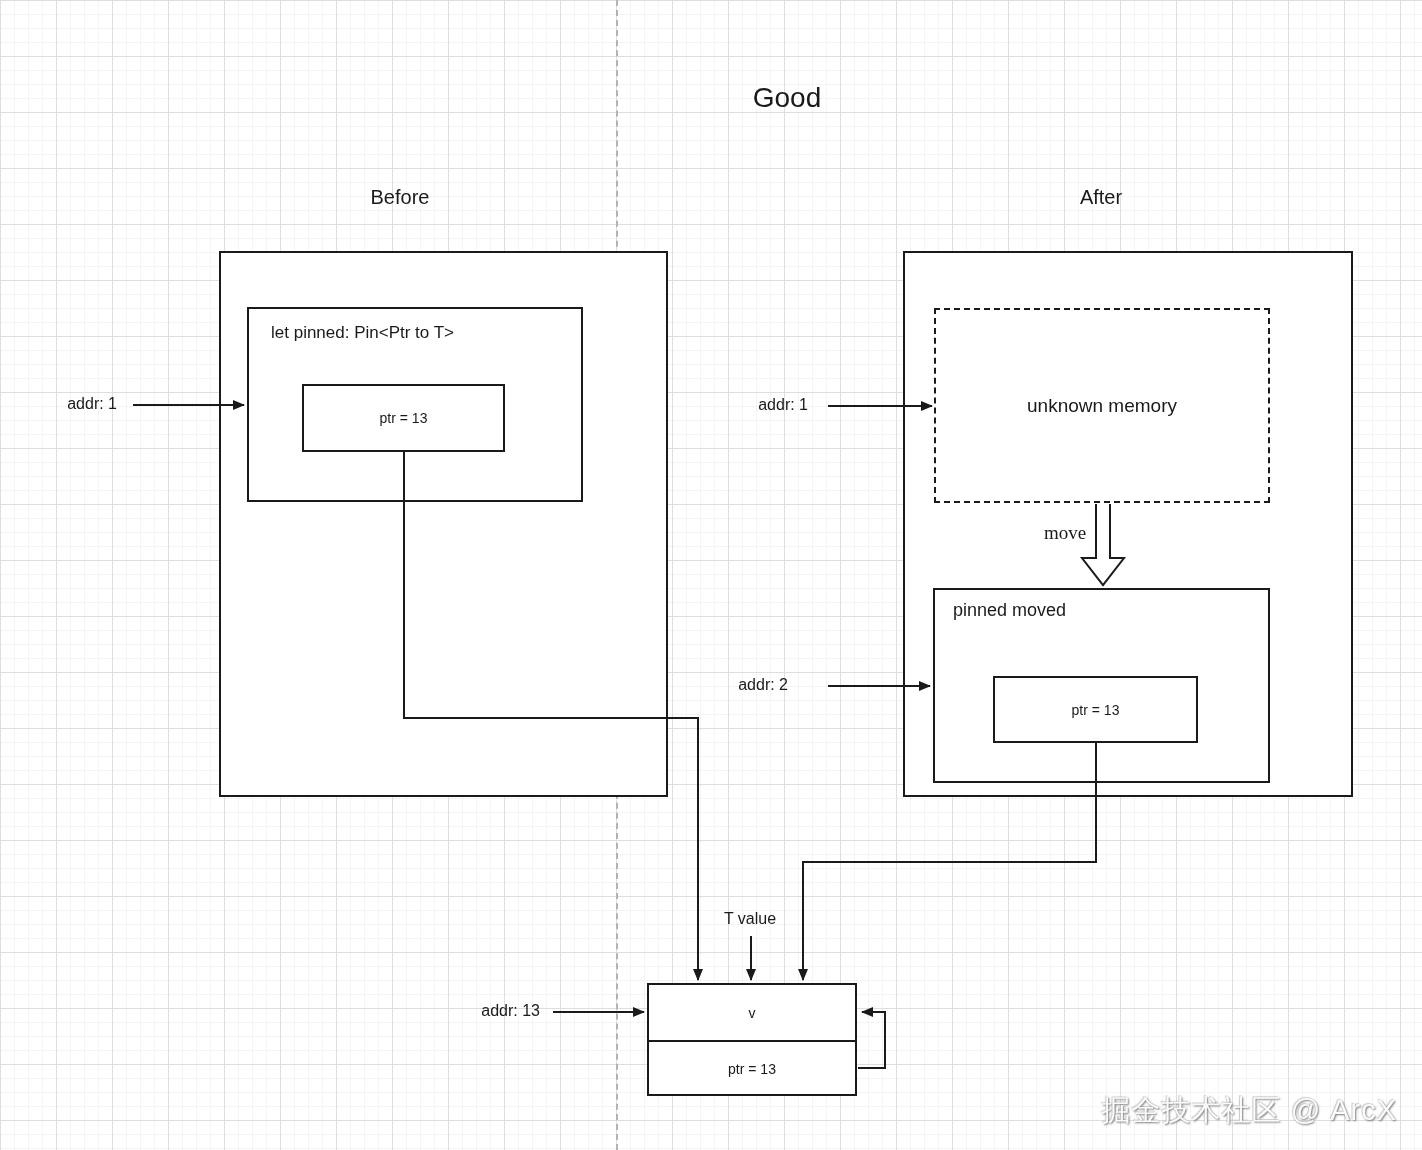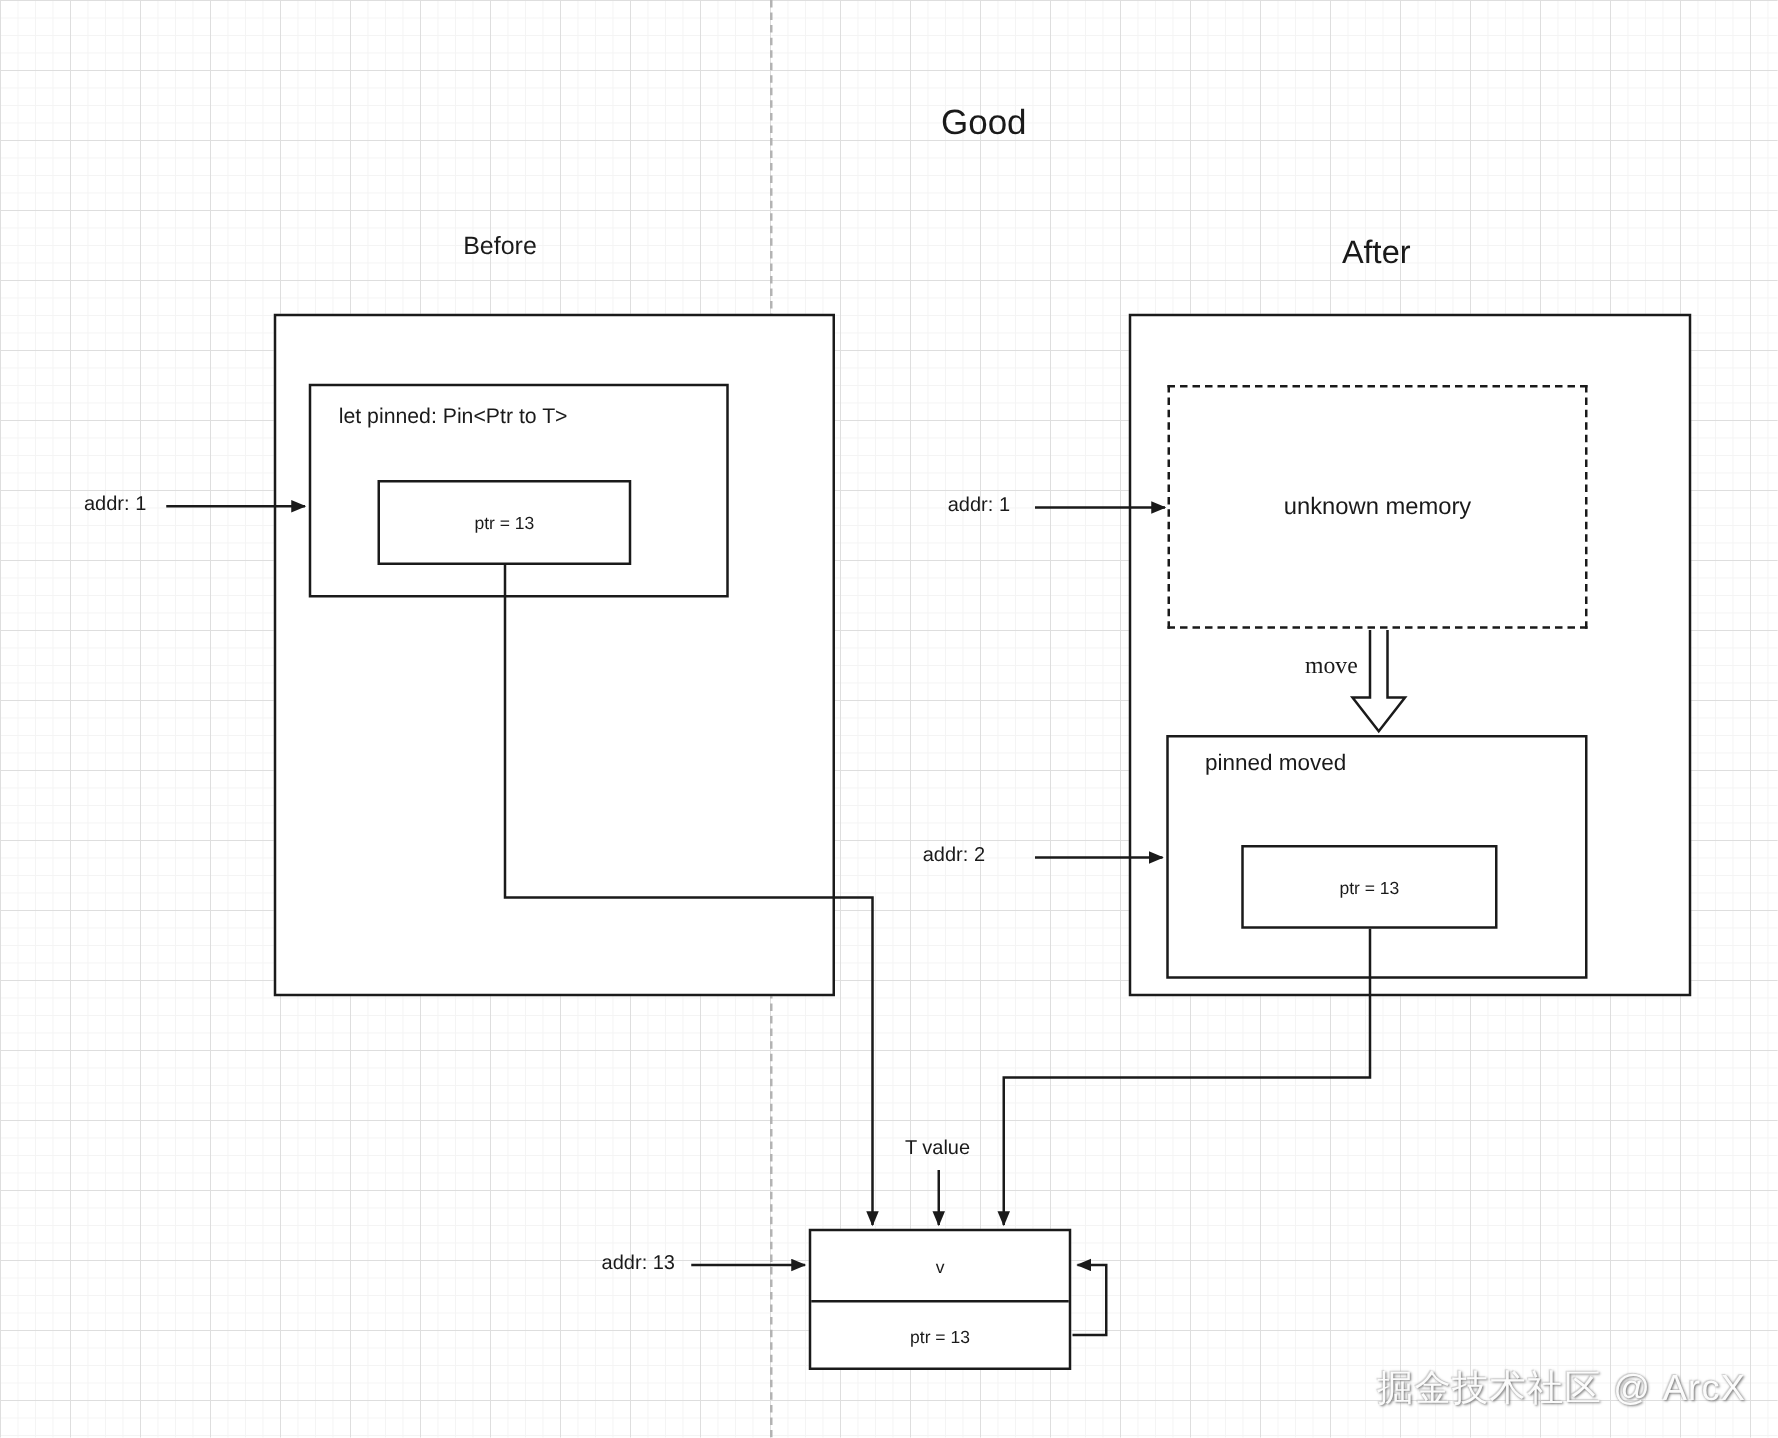--- a/index.html
+++ b/index.html
@@ -15,27 +15,27 @@
     background-size:56px 56px,56px 56px,14px 14px,14px 14px;
   }
   .abs{position:absolute;box-sizing:border-box;}
   .box{border:2px solid #1a1a1a;background:#ffffff;}
   .dashed-box{border:2px dashed #1a1a1a;background:#ffffff;}
   .center-text{display:flex;align-items:center;justify-content:center;text-align:center;}
   .lbl{white-space:nowrap;}
   #separator{left:616px;top:0;height:1150px;width:0;border-left:2px dashed #b3b3b3;}
   #title{left:637px;top:54px;width:300px;font-size:28px;text-align:center;margin-top:28px;}
   #before-label{left:300px;top:186px;width:200px;font-size:20px;text-align:center;}
-  #after-label{left:1001px;top:186px;width:200px;font-size:26px;text-align:center;}
+  #after-label{left:1001px;top:186px;width:200px;font-size:20px;text-align:center;}
   #before-box{left:219px;top:251px;width:449px;height:546px;}
-  #let-pinned-box{left:247px;top:307px;width:336px;height:171px;padding:14px 0 0 22px;font-size:17px;}
+  #let-pinned-box{left:247px;top:307px;width:336px;height:195px;padding:14px 0 0 22px;font-size:17px;}
   #before-ptr-box{left:302px;top:384px;width:203px;height:68px;font-size:14px;}
   #after-box{left:903px;top:251px;width:450px;height:546px;}
   #unknown-box{left:934px;top:308px;width:336px;height:195px;font-size:19px;}
-  #pinned-box{left:933px;top:588px;width:337px;height:195px;padding:10px 0 0 29px;font-size:18px;}
+  #pinned-box{left:933px;top:588px;width:337px;height:195px;padding:10px 0 0 18px;font-size:18px;}
   #after-ptr-box{left:993px;top:676px;width:205px;height:67px;font-size:14px;}
   #move-label{left:1041px;top:522px;width:120px;font-size:19px;text-align:left;font-family:Liberation Serif, serif;}
   #move-label span{background:#ffffff;padding:0 3px;}
   #addr1-before{left:20px;top:395px;width:97px;font-size:16px;text-align:right;}
   #addr1-after{left:708px;top:396px;width:100px;font-size:16px;text-align:right;}
   #addr2-after{left:688px;top:676px;width:100px;font-size:16px;text-align:right;}
   #addr13{left:420px;top:1002px;width:120px;font-size:16px;text-align:right;}
   #t-value{left:675px;top:910px;width:150px;font-size:16px;text-align:center;}
   #v-box{left:647px;top:983px;width:210px;height:113px;}
   #v-cell{width:100%;height:55px;font-size:14px;}

